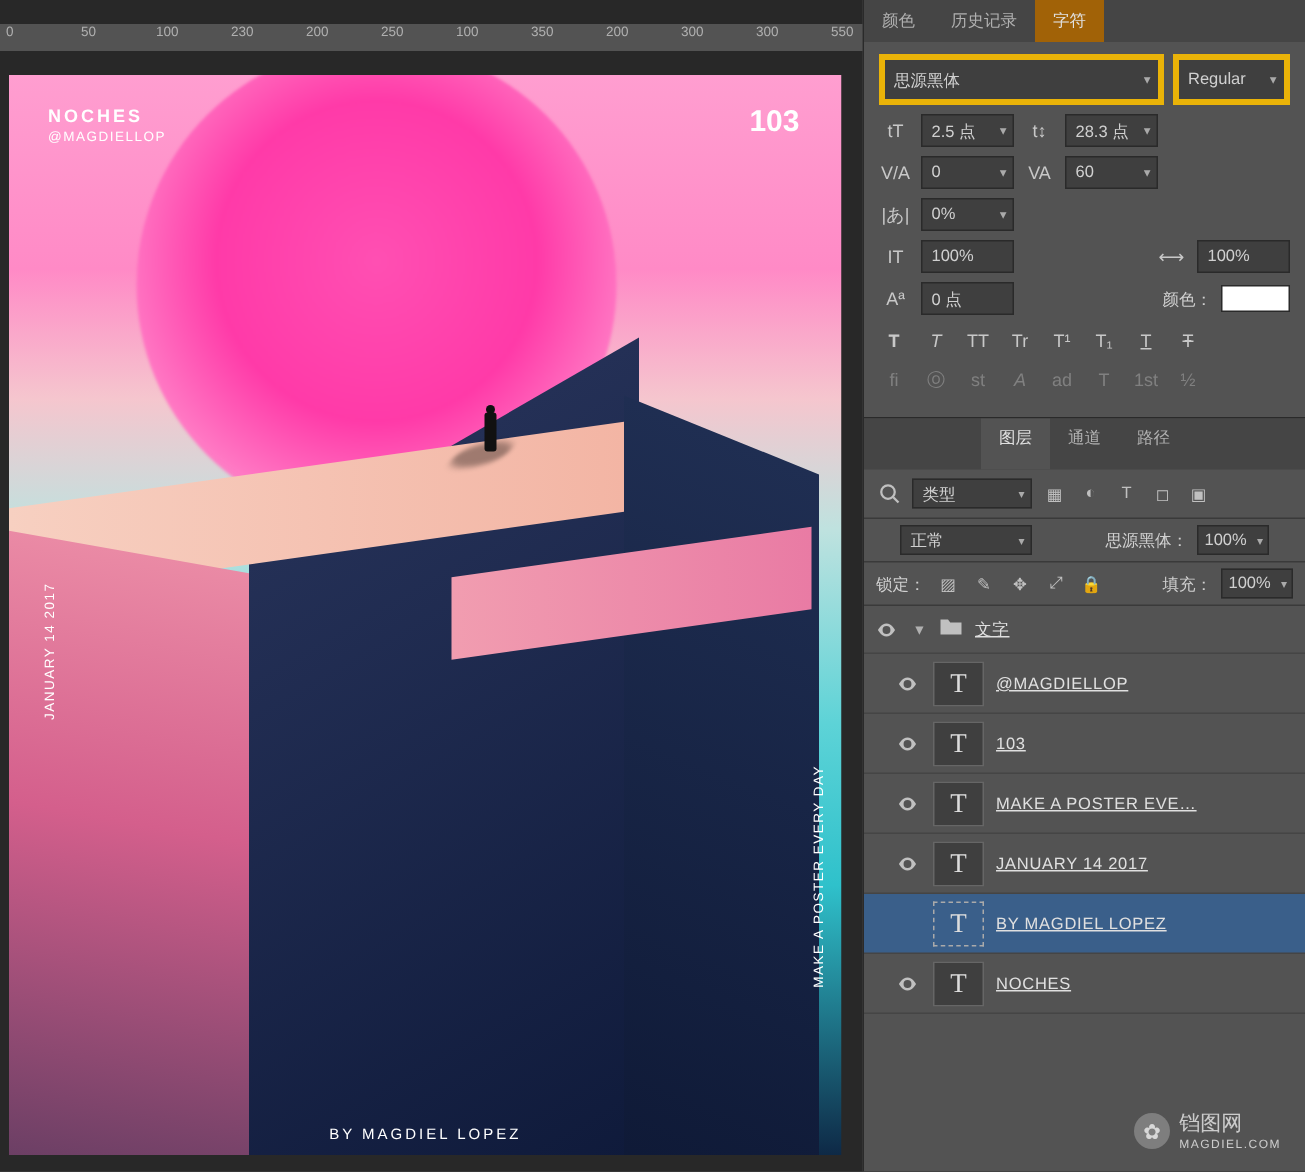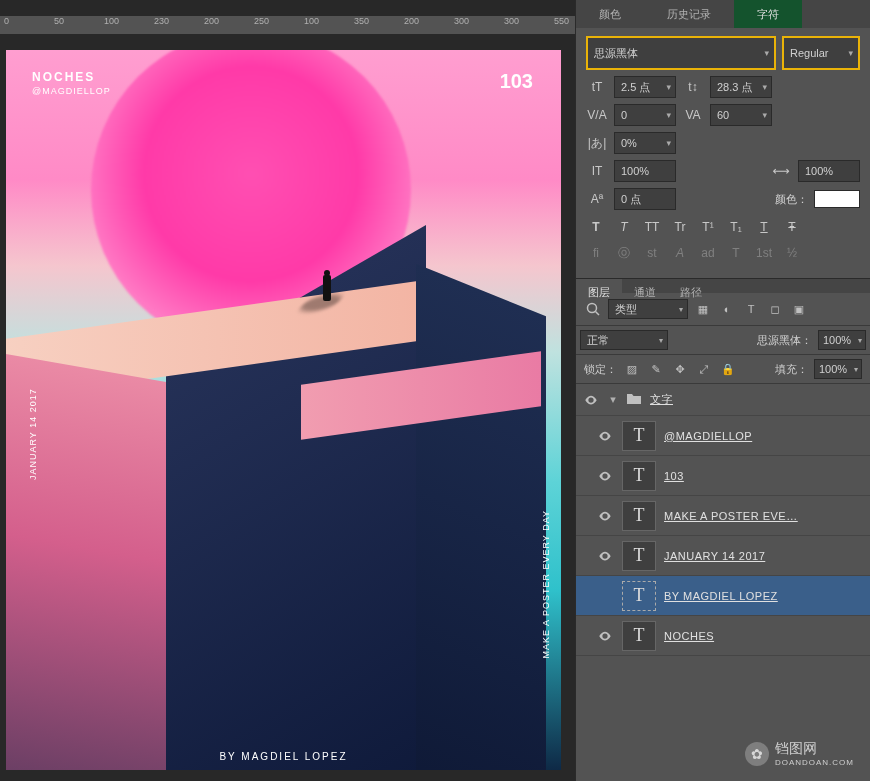--- a/index.html
+++ b/index.html
@@ -23,41 +23,41 @@
 .shadow { position: absolute; top: 246px; left: 295px; width: 40px; height: 14px; background: rgba(0,0,0,.35); border-radius: 50%; transform: rotate(-10deg) skewX(-40deg); filter: blur(2px);}
 .t-noches { position: absolute; top: 20px; left: 26px; color: #fff; font-size: 12px; letter-spacing: 2px; font-weight: 600;}
 .t-handle { position: absolute; top: 36px; left: 26px; color: #fff; font-size: 9px; letter-spacing: 1px;}
 .t-num { position: absolute; top: 20px; right: 28px; color: #fff; font-size: 20px; font-weight: 600;}
 .t-date { position: absolute; top: 430px; left: 22px; color:#fff; font-size:9px; letter-spacing:1px; transform: rotate(-90deg); transform-origin: left top;}
 .t-side { position: absolute; top: 460px; right: 20px; color:#fff; font-size:9px; letter-spacing:1px; transform: rotate(-90deg); transform-origin: right top; white-space: nowrap;}
 .t-by { position: absolute; bottom: 8px; left: 50%; transform: translateX(-50%); color:#fff; font-size:10px; letter-spacing:2px;}
 
 .panels { width: 295px; background: #535353; display: flex; flex-direction: column; border-left: 1px solid #2a2a2a;}
 .panel-tabs { display: flex; background: #454545; height: 28px; align-items: stretch; }
-.panel-tabs .tab { padding: 0 23px; line-height: 28px; color: #b0b0b0; cursor: pointer; text-align: center; }
-.panel-tabs .tab.active { background: #14532d; color: #e0e0e0; }
+.panel-tabs .tab { padding: 0 12px; line-height: 28px; color: #b0b0b0; cursor: pointer; text-align: center; }
+.panel-tabs .tab.active { background: #a16207; color: #e0e0e0; }
 .char-panel { padding: 8px 10px 12px; border-bottom: 1px solid #2a2a2a; }
 .row { display: flex; align-items: center; gap: 6px; margin-bottom: 6px; }
-.sel { background: #3f3f3f; border: 2px solid #eab308; height: 34px; display: flex; align-items: center; padding: 12px 6px; flex: 1; position: relative; }
+.sel { background: #3f3f3f; border: 4px solid #eab308; height: 34px; display: flex; align-items: center; padding: 12px 6px; flex: 1; position: relative; }
 .sel::after { content:'▾'; position: absolute; right: 5px; font-size: 9px; color:#aaa;}
 .field { background: #3f3f3f; border: 1px solid #2a2a2a; height: 22px; display: flex; align-items: center; padding: 0 6px; width: 62px; position: relative;}
 .field.dd::after { content:'▾'; position: absolute; right: 4px; font-size: 9px; color:#aaa;}
 .ico { width: 22px; height: 22px; display: inline-flex; align-items: center; justify-content: center; font-size: 12px; color:#c8c8c8; }
 .swatch { width: 46px; height: 18px; background: #fff; border: 1px solid #2a2a2a;}
 .style-row { display: flex; gap: 8px; margin: 8px 0 4px; flex-wrap: wrap;}
 .style-row .sb { width: 20px; height: 18px; display: inline-flex; align-items:center; justify-content:center; font-size: 12px; color:#c8c8c8; cursor:pointer;}
 .ot-row .sb { color: #808080; }
 
 .layers-panel { flex: 1; display: flex; flex-direction: column; }
-.lay-tabs { display: flex; background:#454545; height: 14px;}
+.lay-tabs { display: flex; background:#454545; height: 34px; justify-content: center;}
 .lay-tabs .tab { padding: 0 12px; line-height: 26px; color:#b0b0b0;}
 .lay-tabs .tab.active { background: #535353; color:#e0e0e0;}
 .lay-filter { padding: 6px 8px; display: flex; align-items: center; gap: 6px; border-bottom: 1px solid #3a3a3a;}
 .mini-ico { width: 18px; height: 16px; display:inline-flex; align-items:center; justify-content:center; color:#c0c0c0; font-size:11px;}
-.lay-opts { padding: 4px 4px; display: flex; align-items: center; gap: 6px; border-bottom: 1px solid #3a3a3a;}
+.lay-opts { padding: 4px 24px; display: flex; align-items: center; gap: 6px; border-bottom: 1px solid #3a3a3a;}
 .lay-lock { padding: 4px 8px; display: flex; align-items: center; gap: 6px; border-bottom: 1px solid #3a3a3a;}
 .small-sel { background:#3f3f3f; border:1px solid #2a2a2a; height:20px; padding:0 6px; display:flex; align-items:center; width: 80px; position:relative;}
 .small-sel::after { content:'▾'; position:absolute; right:4px; font-size:8px; color:#aaa;}
 .small-field { background:#3f3f3f; border:1px solid #2a2a2a; height:20px; width:48px; padding:0 4px; display:flex; align-items:center; position:relative;}
 .small-field::after { content:'▾'; position:absolute; right:3px; font-size:8px; color:#aaa;}
 .layer-list { flex:1; overflow-y: auto;}
 .layer-row { display: flex; align-items: center; height: 40px; border-bottom: 1px solid #454545; padding-right: 8px;}
 .layer-row.group { height: 32px;}
 .vis-col { width: 30px; display:flex; justify-content:center;}
 .eye { width:14px; height:14px; }
@@ -309,15 +309,15 @@
         </div>
       </div>
     </div>
   </div>
 </div>
 
 <div class="watermark">
   <span class="logo">✿</span>
   <div>
     <div style="font-size:14px">铛图网</div>
-    <div style="font-size:8px;letter-spacing:1px">DOANDOAN.COM</div>
+    <div style="font-size:8px;letter-spacing:1px">MAGDIEL.COM</div>
   </div>
 </div>
 
 </body></html>

